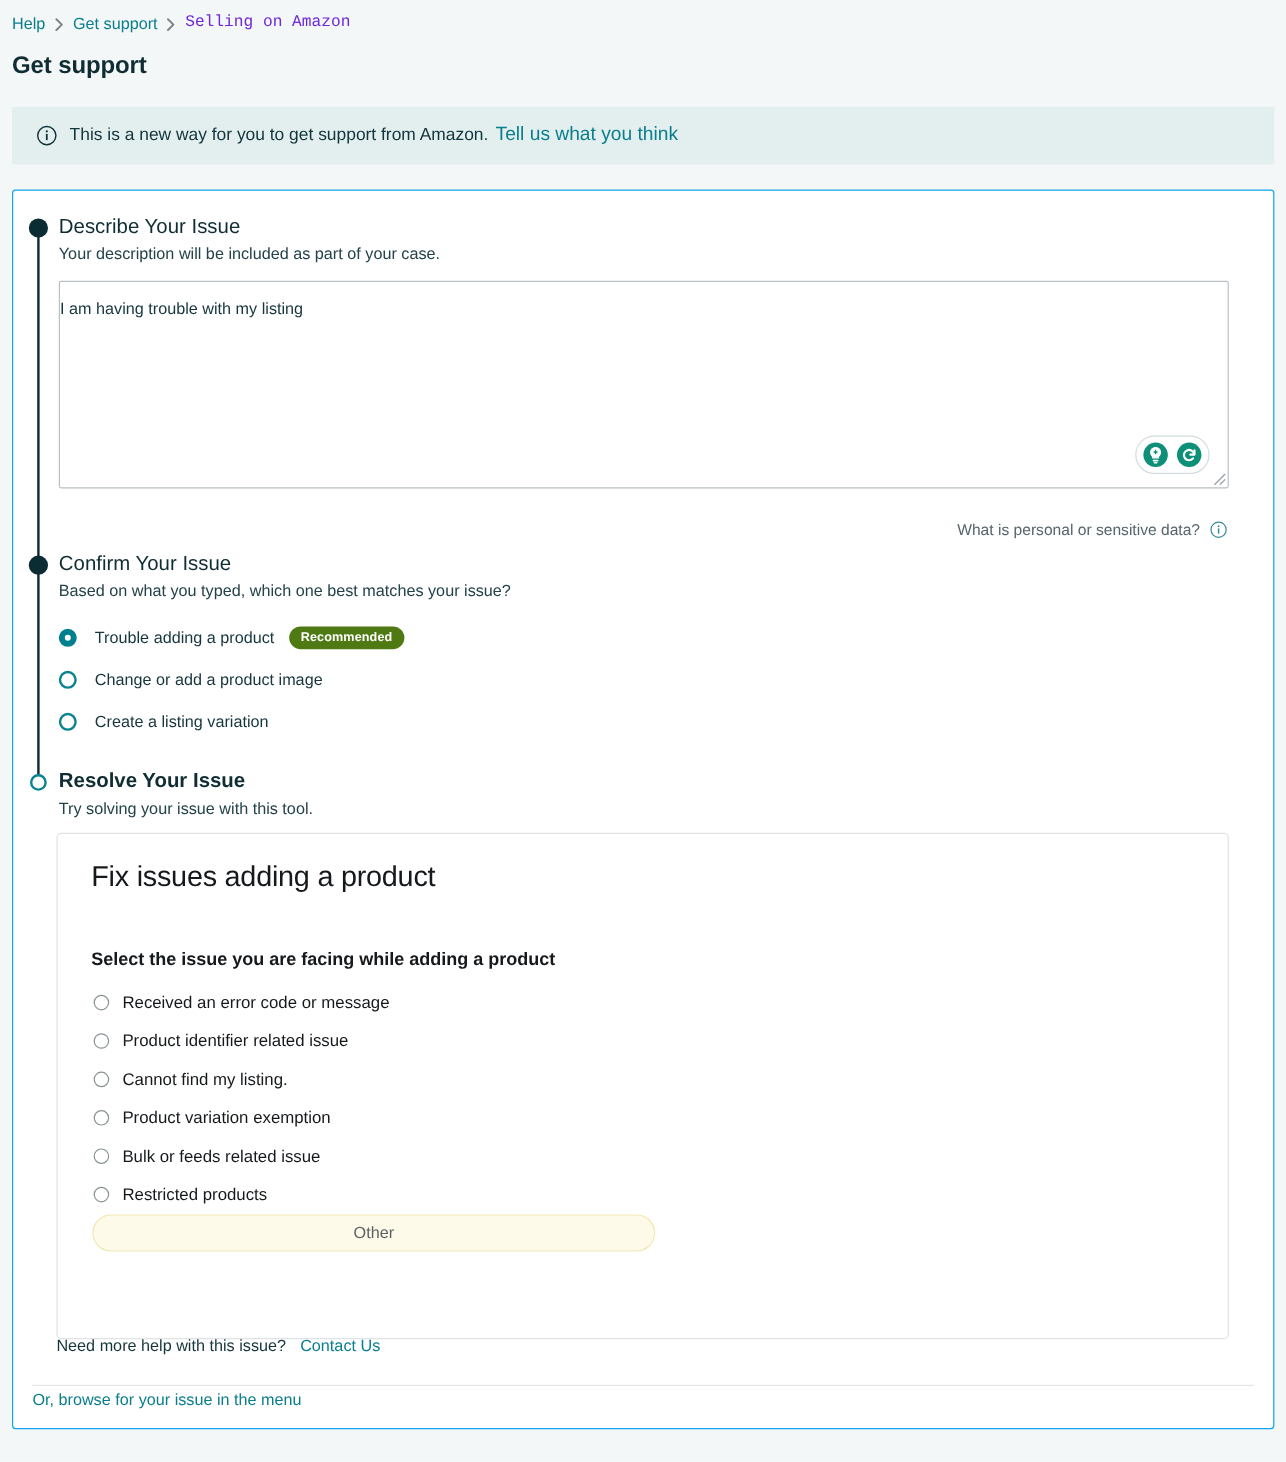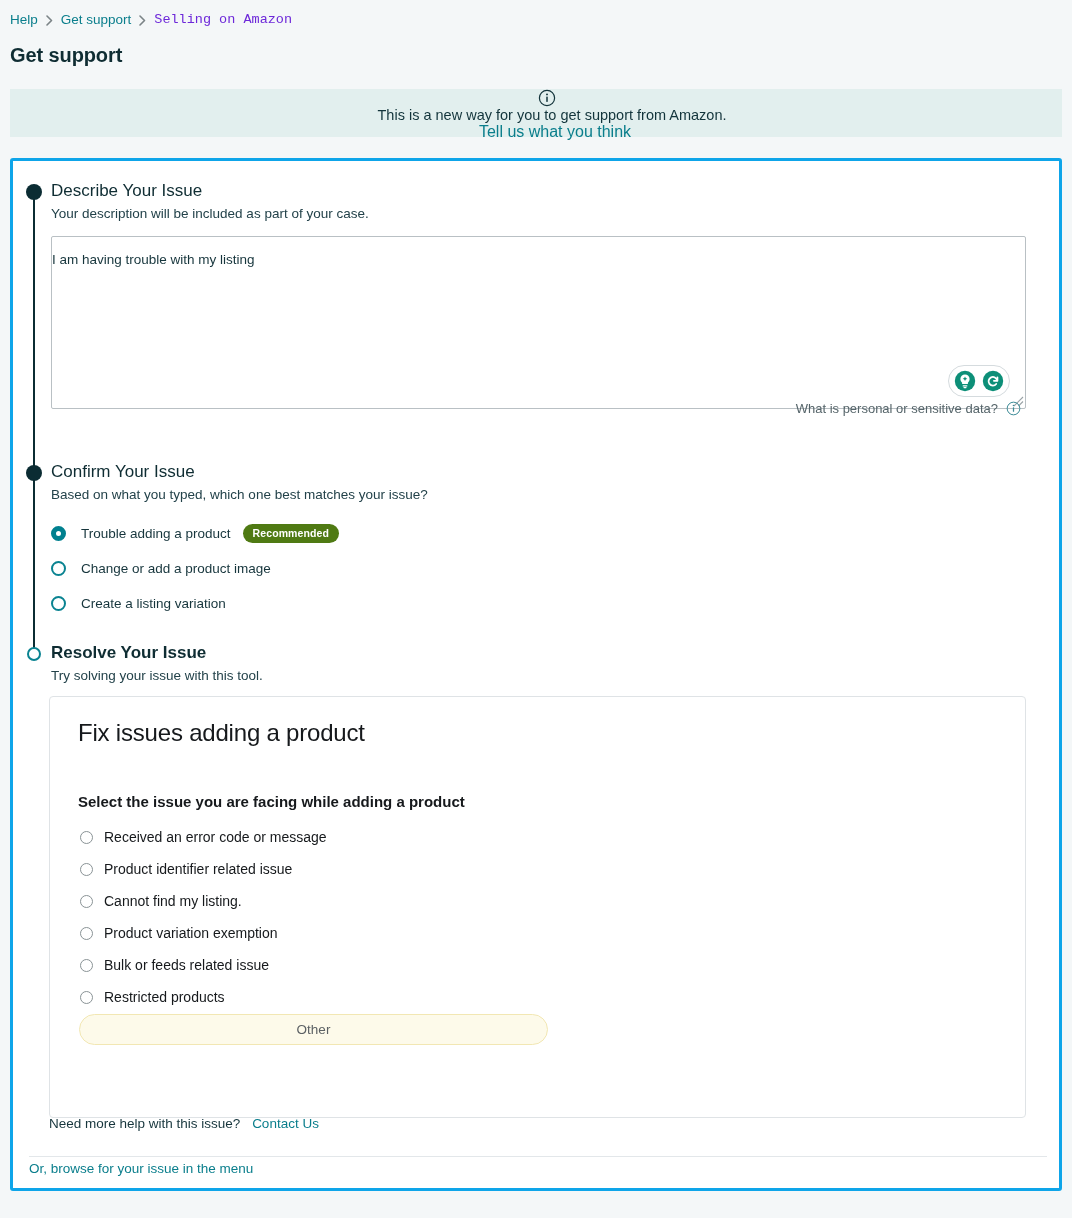--- a/index.html
+++ b/index.html
@@ -58,22 +58,21 @@
   
   .info-banner {
     position: absolute;
     left: 10px;
     top: 89px;
     width: 1052px;
     height: 48px;
     background: #e2efee;
     display: flex;
     align-items: center;
-    padding-left: 32px;
-    flex-direction: column;
+    padding-left: 20px;
   }
   .info-banner .info-icon {
     width: 18px;
     height: 18px;
     margin-right: 10px;
     flex: none;
   }
   .banner-text {
     font-size: 14.5px;
     color: #12343b;
@@ -86,21 +85,21 @@
   }
 
   
   .main-card {
     position: absolute;
     left: 10px;
     top: 158px;
     width: 1052px;
     height: 1033px;
     background: #ffffff;
-    border: 3px solid #0ea5e9;
+    border: 1px solid #0ea5e9;
     border-radius: 3px;
   }
 
   
   .stepper-line {
     position: absolute;
     left: 20px;
     top: 30px;
     width: 2px;
     height: 468px;
@@ -195,21 +194,21 @@
     right: 2px;
     bottom: 2px;
     width: 14px;
     height: 14px;
     pointer-events: none;
   }
 
   .sensitive-row {
     position: absolute;
     right: 38px;
-    top: 240px;
+    top: 275px;
     display: flex;
     align-items: center;
     font-size: 13px;
     color: #56656a;
     cursor: pointer;
   }
   .sensitive-row .q-icon {
     margin-left: 8px;
     width: 15px;
     height: 15px;

